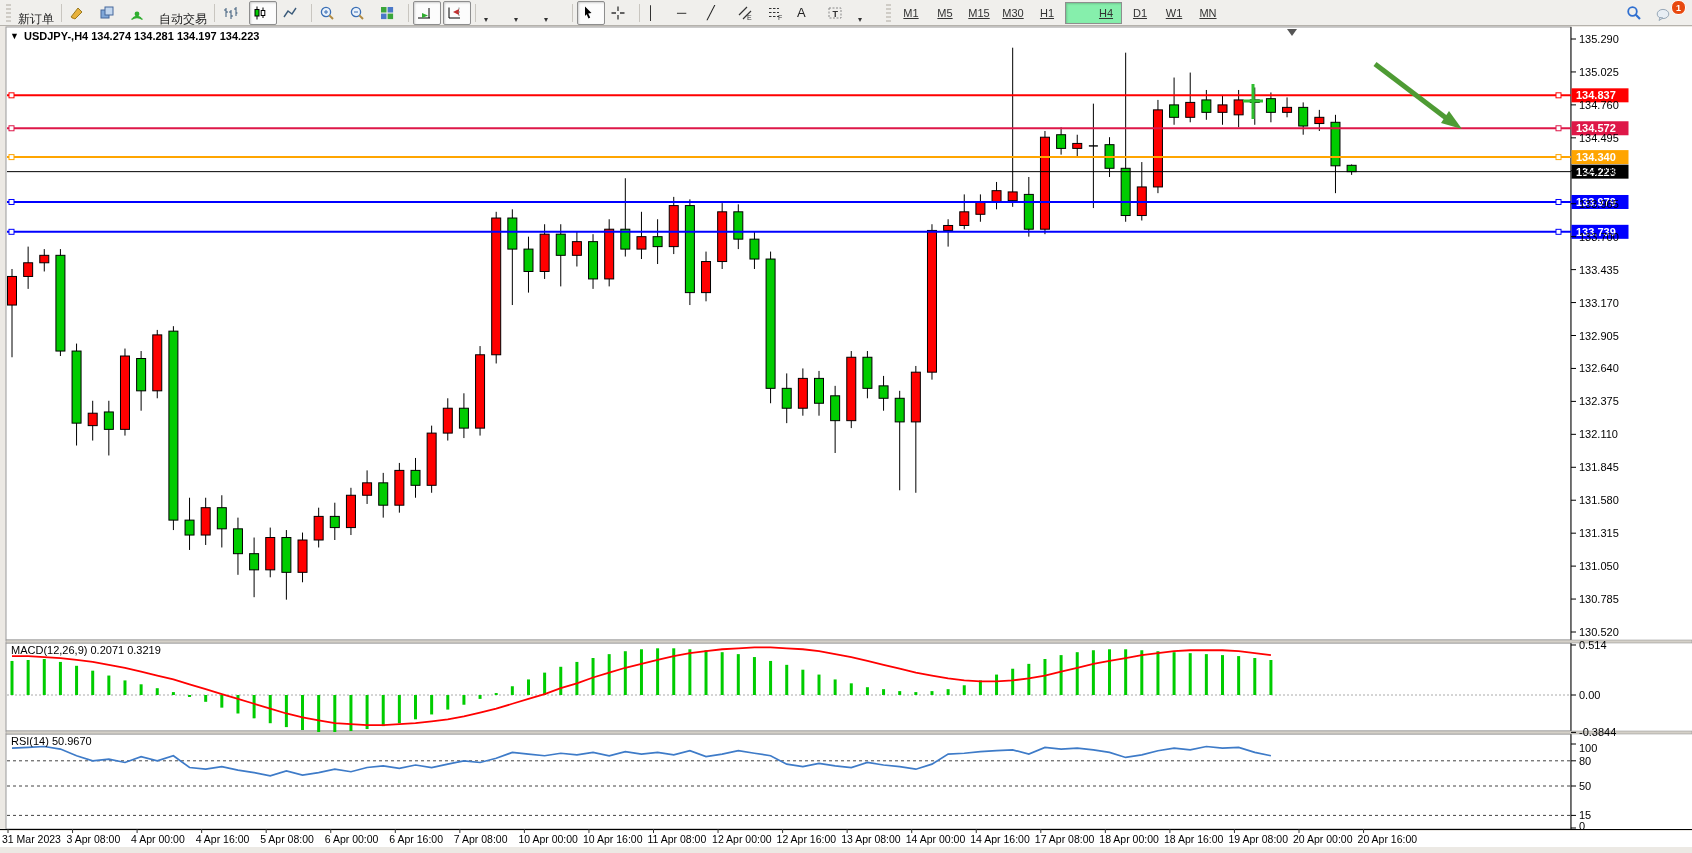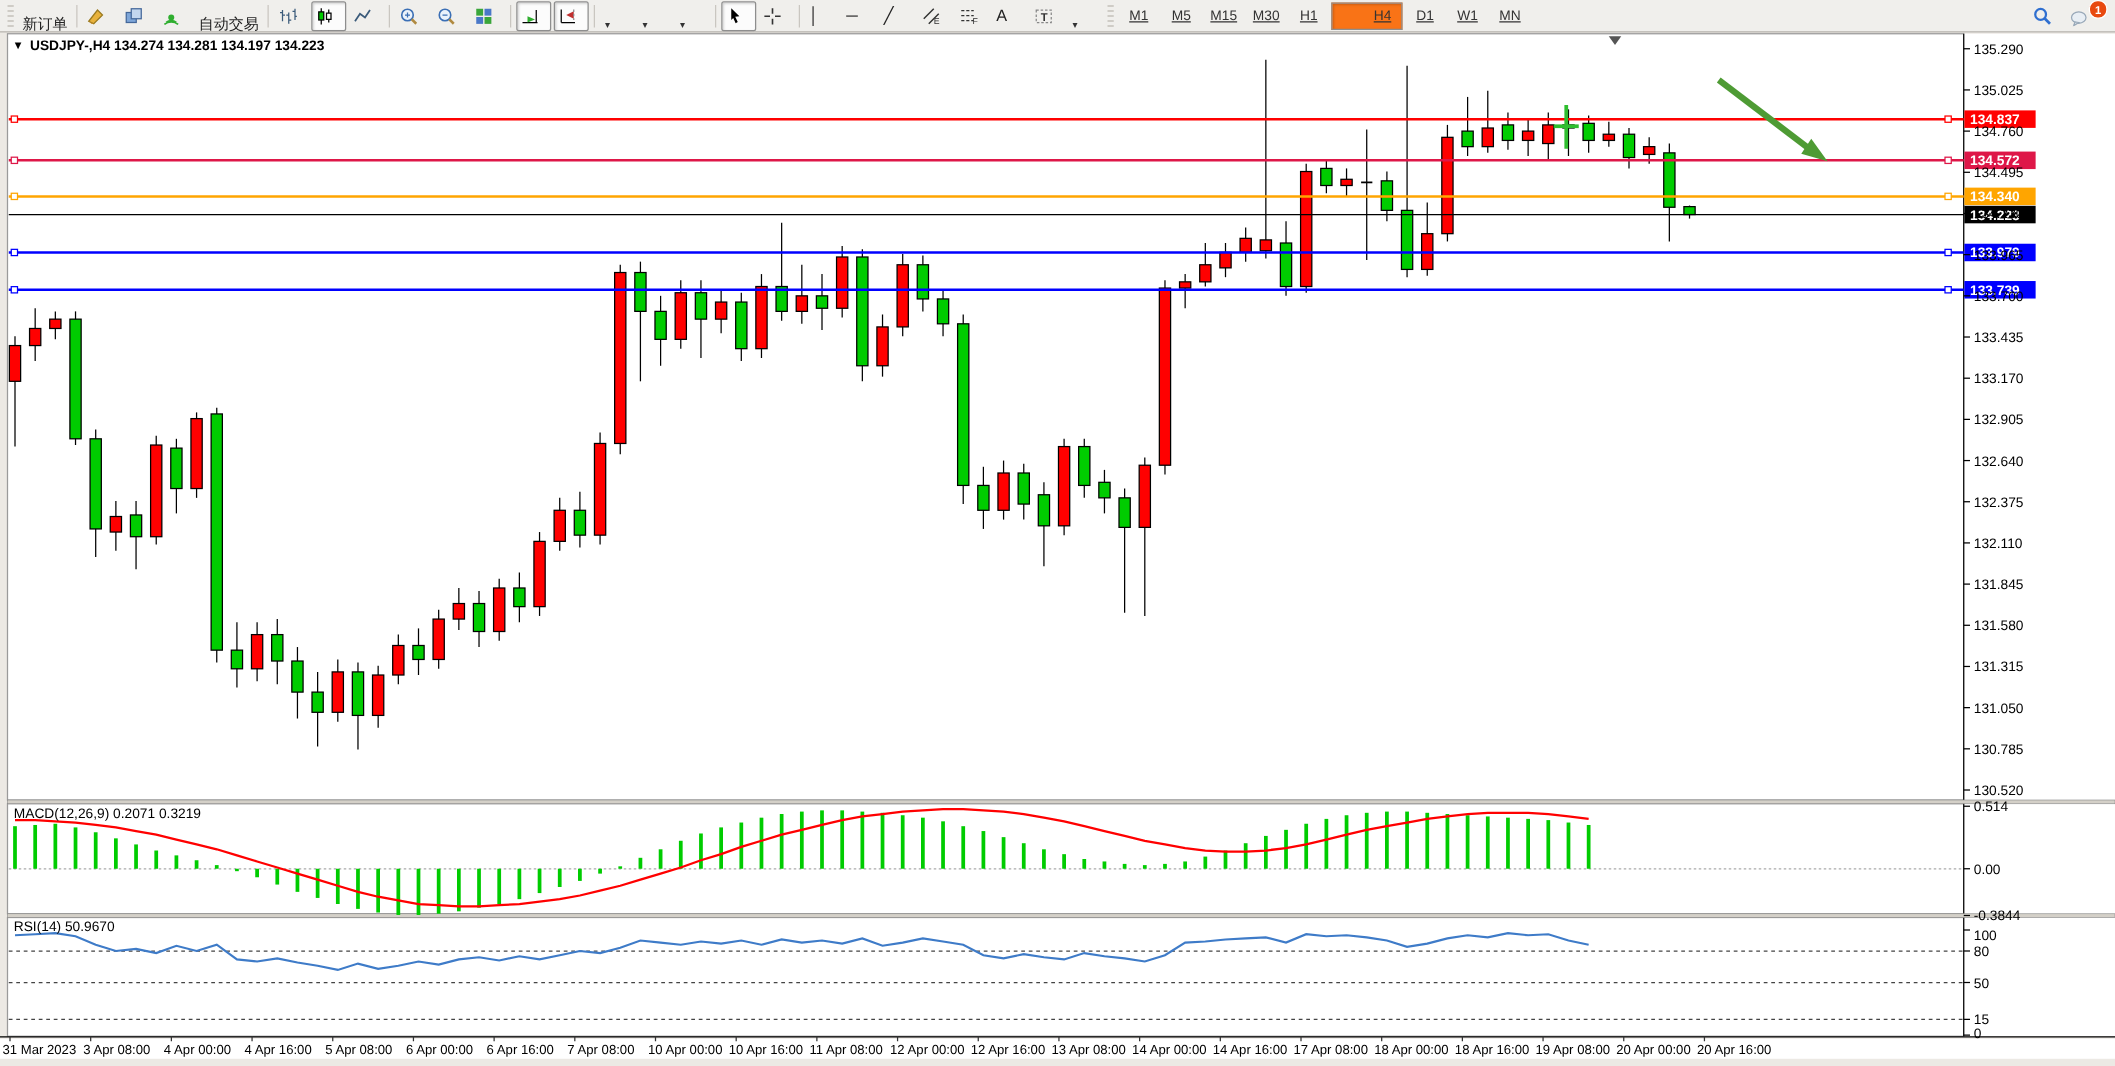--- a/index.html
+++ b/index.html
@@ -16,21 +16,21 @@
           box-shadow:inset 1px 1px 2px rgba(0,0,0,0.18);}
   .tb-btn .tb-lab{white-space:nowrap;font-size:12px;}
   .tb-btn .caret{font-size:8px;color:#333;margin-left:1px;}
   .tb-glyph{font-size:13px;line-height:16px;color:#222;}
   .tb-sep{width:1px;height:18px;background:#C9C6C0;margin:0 3px;}
   .tb-grip{width:5px;height:18px;margin:0 3px;
      background:repeating-linear-gradient(to bottom,#CFCCC6 0 2px,transparent 2px 4px);}
   .tb-right{position:absolute;right:6px;top:1px;display:flex;align-items:center;}
   .tf-btn{height:20px;min-width:24px;display:flex;align-items:center;justify-content:center;
           font-size:11px;color:#333;margin:0 1px;border:1px solid transparent;padding:0 3px;text-decoration:underline;}
-  .tf-btn.pressed{background:#f97316;border:1px solid #8E8E8E;
+  .tf-btn.pressed{background:#86efac;border:1px solid #8E8E8E;
           box-shadow:inset 1px 1px 2px rgba(0,0,0,0.18);padding-left:28px;}
   .chat-wrap{position:relative;width:26px;height:22px;}
   .chat-badge{position:absolute;right:-2px;top:-2px;width:13px;height:13px;border-radius:7px;
           background:#E8490F;color:#fff;font-size:9px;font-weight:bold;display:flex;
           align-items:center;justify-content:center;border:1px solid #fff;}
   
   #scene{position:absolute;left:0;top:0;z-index:1;}
   text{font-family:"Liberation Sans",sans-serif;}
   .axis-txt{font-size:11px;fill:#000;}
   .badge-txt{font-size:11px;fill:#fff;font-weight:bold;}

